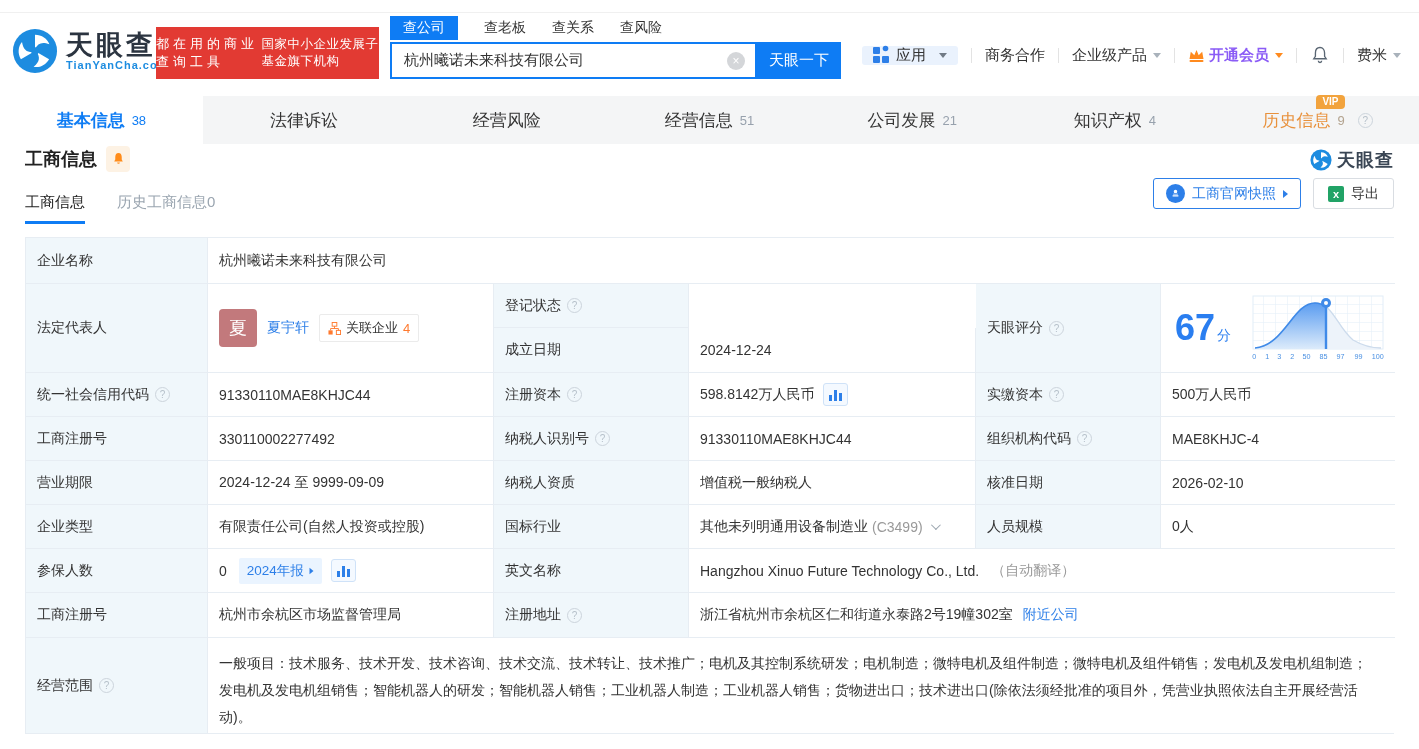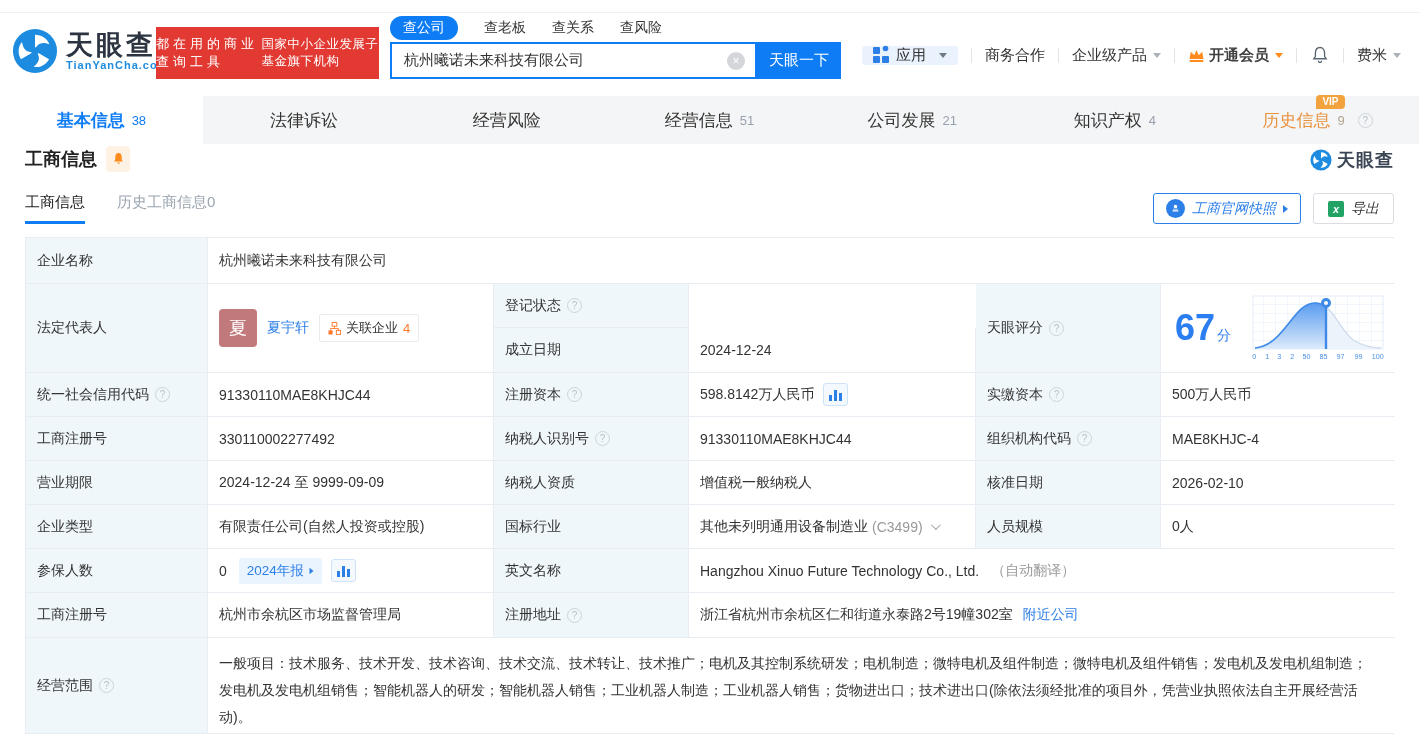--- a/index.html
+++ b/index.html
@@ -11,39 +11,39 @@
   .logo{position:absolute;left:12px;top:28px;display:flex;align-items:center;gap:8px;cursor:pointer;}
   .logo-txt .cn{font-size:27px;font-weight:bold;color:#2b3440;letter-spacing:3px;line-height:28px;}
   .logo-txt .en{font-size:11px;font-weight:bold;color:#1d8ce0;letter-spacing:1px;}
   .slogan{position:absolute;left:156px;top:27px;width:223px;height:52px;background:#e23a33;color:#fff;
     display:flex;flex-direction:row;justify-content:center;align-items:center;gap:3px;}
   .slogan .l1{font-size:13px;letter-spacing:4px;}
   .slogan .l2{font-size:12.5px;letter-spacing:0.5px;}
 
   .search-wrap{position:absolute;left:390px;top:16px;}
   .stabs{display:flex;align-items:center;gap:26px;margin-bottom:0;}
-  .stab{font-size:14px;color:#333;cursor:pointer;padding:3px 0;border-radius:12px;}
+  .stab{font-size:14px;color:#333;cursor:pointer;padding:3px 0;}
   .stab.active{background:#0e7cf4;color:#fff;padding:3px 13px;}
   .sbox{display:flex;margin-top:2px;}
   .sinput{width:367px;height:37px;border:2px solid #0e7cf4;display:flex;align-items:center;padding:0 10px 0 12px;}
   .sinput .val{flex:1;font-size:15px;color:#333;}
   .clear-ic{width:18px;height:18px;border-radius:50%;background:#d4d6d9;color:#fff;font-size:12px;display:flex;align-items:center;justify-content:center;cursor:pointer;}
   .sbtn{width:84px;height:37px;background:#0e7cf4;color:#fff;font-size:15px;border:none;cursor:pointer;}
 
   .topnav{position:absolute;right:18px;top:36px;display:flex;align-items:center;gap:13px;height:38px;}
   .tn-item{font-size:15px;color:#333;display:flex;align-items:center;cursor:pointer;white-space:nowrap;}
   .tn-div{width:1px;height:15px;background:#e3e3e3;}
   .app-btn{background:#eaf2fd;border-radius:3px;padding:0 11px;display:flex;align-items:center;gap:7px;cursor:pointer;}
   .grid-ic{display:grid;grid-template-columns:7px 7px;grid-template-rows:7px 7px;gap:2px;}
   .grid-ic i{background:#2d7fe8;border-radius:1px;}
   .grid-ic i:nth-child(2){transform:translateY(-2px) scale(.8);border-radius:50%;}
   .caret{width:0;height:0;border-left:4px solid transparent;border-right:4px solid transparent;border-top:5px solid #707a85;margin-left:6px;}
   .caret.gray{border-top-color:#a9b2bb;}
   .caret.orange{border-top-color:#ff8a1e;}
-  .vip-link{color:#404040;font-weight:bold;}
+  .vip-link{color:#8b5cf6;font-weight:bold;}
   .bell-btn{cursor:pointer;display:flex;align-items:center;}
 
   
   .ptabs{position:absolute;top:96px;left:0;width:1419px;height:48px;background:#f4f5f6;display:flex;}
   .ptab{flex:1;display:flex;align-items:center;justify-content:center;font-size:17px;color:#333;gap:7px;cursor:pointer;}
   .ptab .cnt{font-size:13px;color:#97a1ad;margin-top:1px;}
   .ptab.active{background:#fff;color:#0e7cf4;font-weight:bold;}
   .ptab.active .cnt{color:#0e7cf4;font-weight:normal;}
   .ptab.history{color:#e8913c;}
   .ptab.history .cnt{color:#b3a38f;}
@@ -58,21 +58,21 @@
   .sec-title{font-size:18px;font-weight:bold;color:#222;}
   .bell-badge{width:24px;height:26px;background:#fdf2e4;border-radius:4px;display:flex;align-items:center;justify-content:center;cursor:pointer;}
   .watermark{position:absolute;right:25px;top:148px;display:flex;align-items:center;gap:5px;}
   .watermark .wm-txt{font-size:18px;font-weight:bold;color:#3a4654;letter-spacing:1px;}
 
   
   .subtabs{position:absolute;left:25px;top:193px;display:flex;gap:32px;}
   .subtab{font-size:15px;color:#9aa5b0;cursor:pointer;padding-bottom:12px;position:relative;}
   .subtab.active{color:#222;}
   .subtab.active::after{content:"";position:absolute;left:0;bottom:0;width:100%;height:3px;background:#0e7cf4;}
-  .actions{position:absolute;right:25px;top:193px;display:flex;gap:12px;font-style:italic;}
+  .actions{position:absolute;right:25px;top:178px;display:flex;gap:12px;}
   .btn{height:31px;display:flex;align-items:center;border-radius:3px;cursor:pointer;font-size:14px;background:#fff;}
   .btn.snapshot{border:1px solid #2d7fe8;color:#2d7fe8;padding:0 12px;gap:7px;}
   .btn.export{border:1px solid #d9dde2;color:#333;padding:0 14px;gap:7px;}
   .stamp-ic{width:19px;height:19px;border-radius:50%;background:#2d7fe8;display:flex;align-items:center;justify-content:center;}
   .tri-r{width:0;height:0;border-top:4px solid transparent;border-bottom:4px solid transparent;border-left:5px solid #2d7fe8;}
   .xls-ic{width:16px;height:16px;background:#21a366;border-radius:2px;color:#fff;font-size:11px;font-weight:bold;
     display:flex;align-items:center;justify-content:center;}
 
   
   .tbl{position:absolute;left:25px;top:237px;width:1369px;display:grid;

